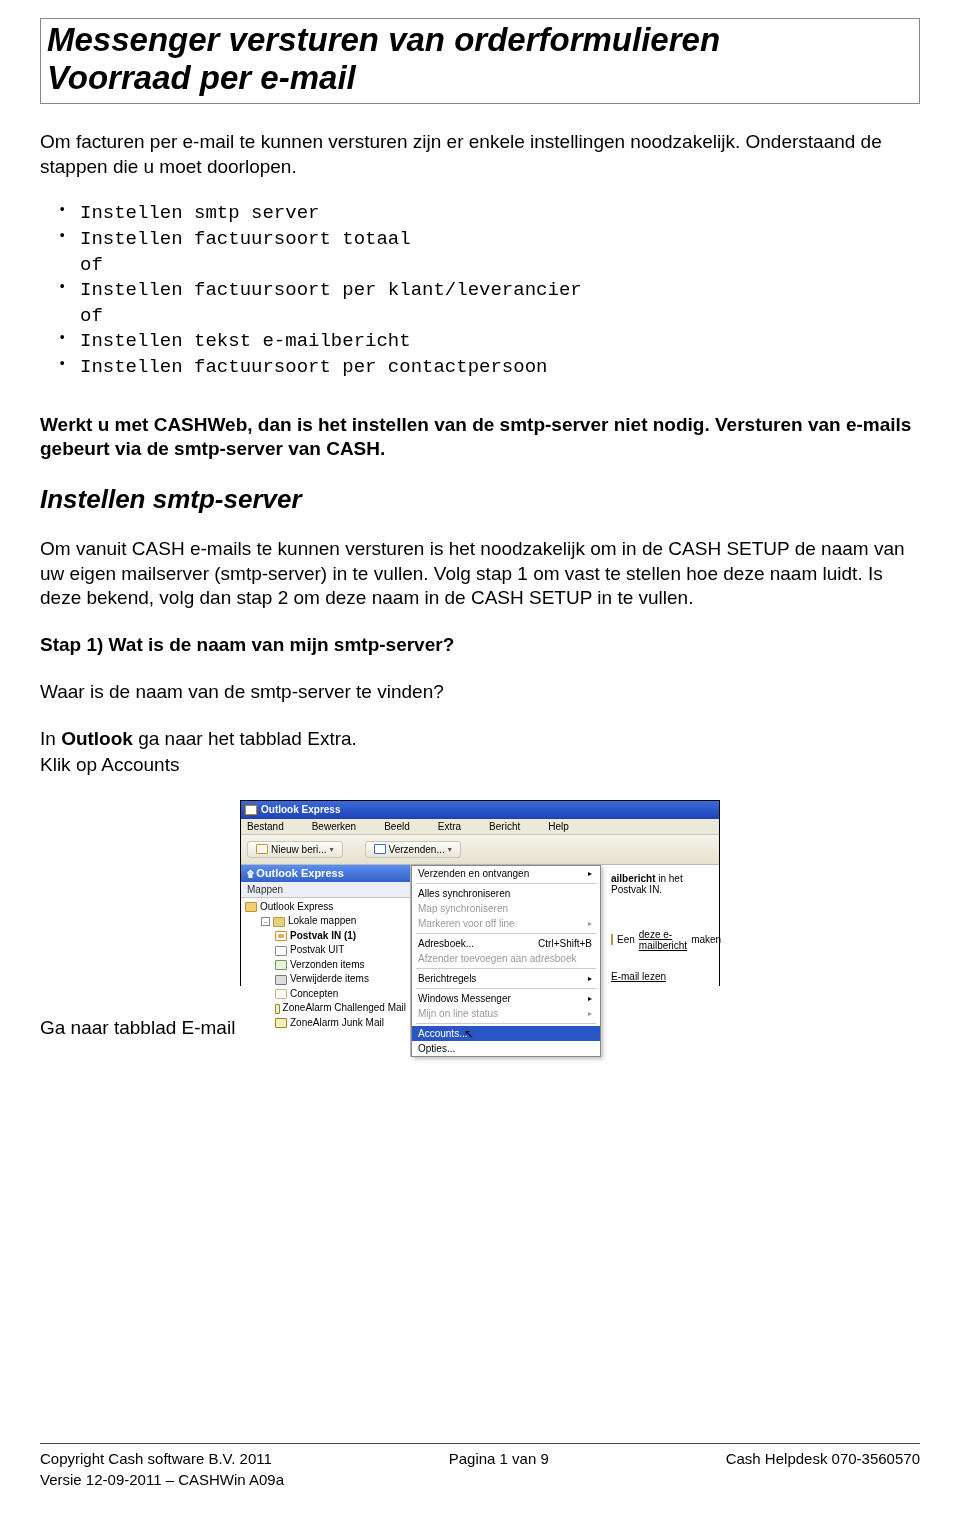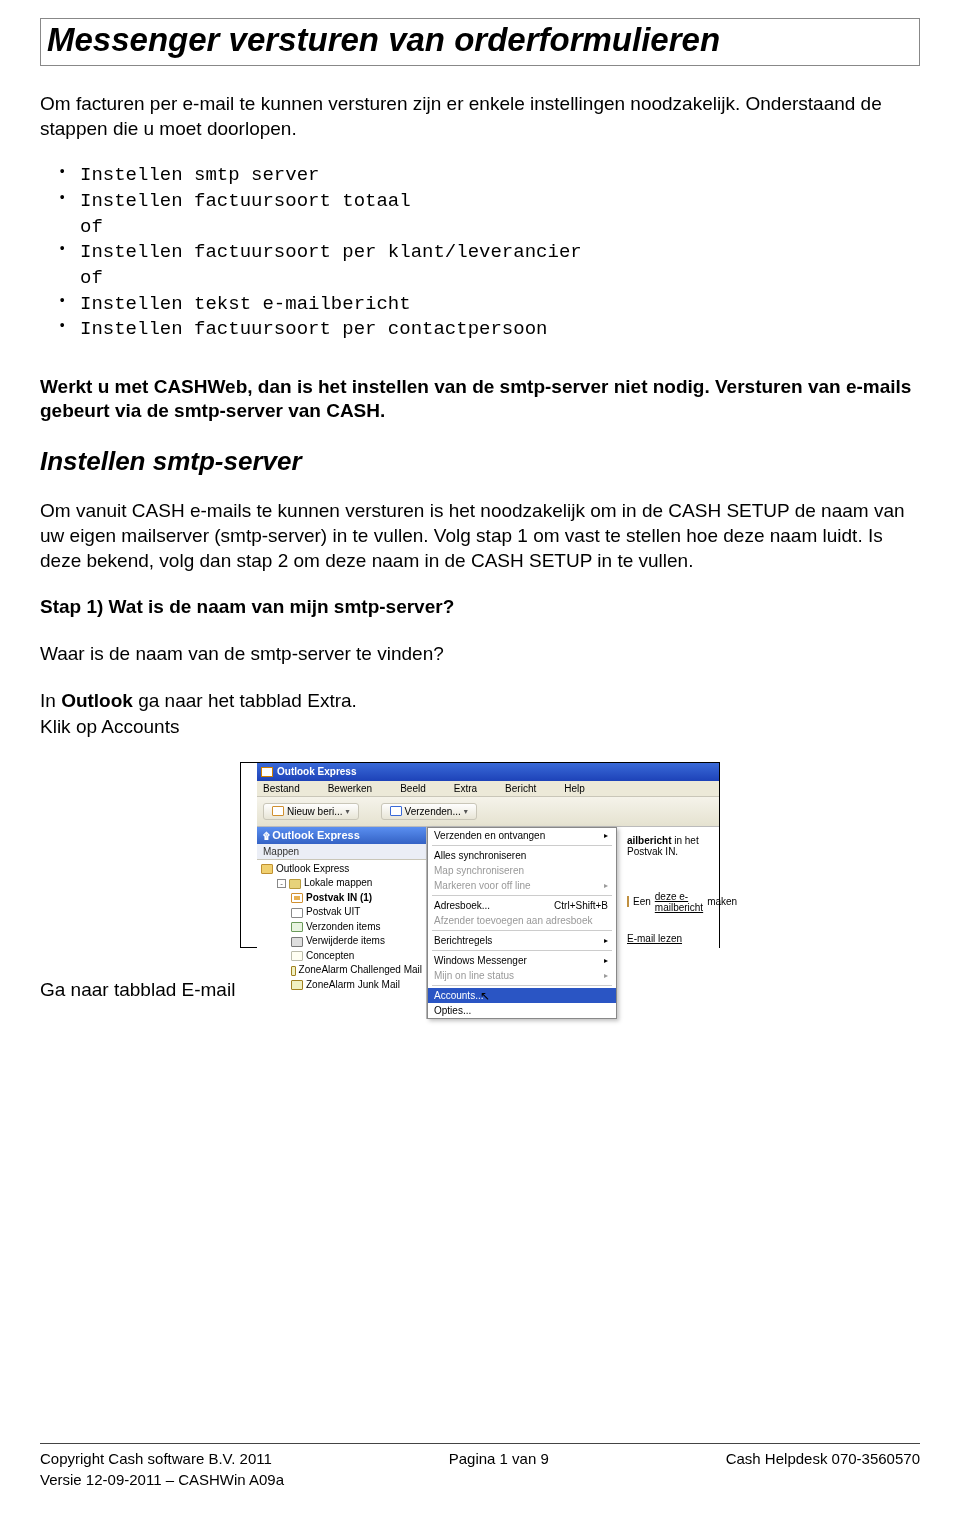--- a/index.html
+++ b/index.html
@@ -59,21 +59,20 @@
   }
   .screenshot {
     width: 480px;
     height: 186px;
     margin: 4px 0 30px 200px;
     position: relative;
     font-family: Tahoma, Arial, sans-serif;
     font-size: 10px;
     background: #fff;
     border: 1px solid #000;
-    padding-left: 16px;
   }
   .ss-titlebar {
     height: 18px;
     background: linear-gradient(#3a6ad8, #1d42b8);
     color: #fff;
     display: flex;
     align-items: center;
     padding: 0 4px;
     font-size: 10px;
     font-weight: bold;
@@ -216,20 +215,21 @@
     display: flex;
     justify-content: space-between;
   }
 </style>
 </head>
 <body>
 
 <div class="title-box">
   <h1>
     <span>Messenger versturen van orderformulieren</span><br>
+    <span>Voorraad per e-mail</span>
   </h1>
 </div>
 
 <p class="para">Om facturen per e-mail te kunnen versturen zijn er enkele instellingen noodzakelijk. Onderstaand de stappen die u moet doorlopen.</p>
 
 <ul class="steps">
   <li class="bulleted">Instellen smtp server</li>
   <li class="bulleted">Instellen factuursoort totaal</li>
   <li class="of">of</li>
   <li class="bulleted">Instellen factuursoort per klant/leverancier</li>

